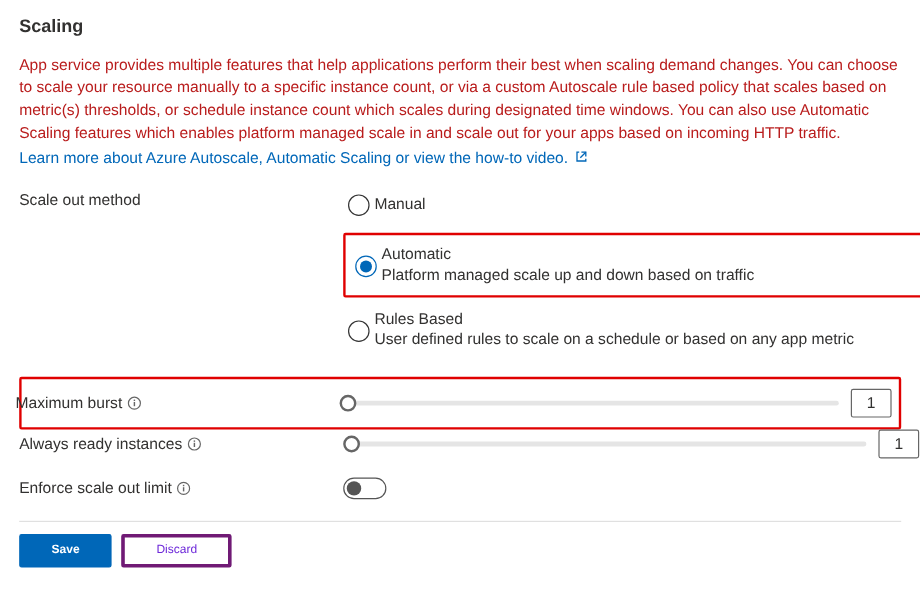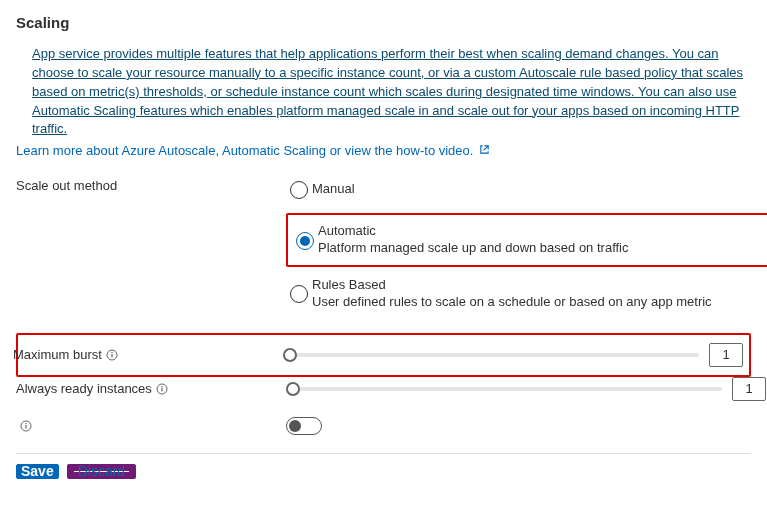--- a/index.html
+++ b/index.html
@@ -13,23 +13,22 @@
     background: #fff;
   }
   h2 {
     font-size: 15px;
     font-weight: 700;
     margin: 0 0 14px 0;
   }
   .intro {
     font-size: 13px;
     line-height: 1.45;
-    margin: 0 0 4px 16px;
-    color: #0c4a6e;
-    text-decoration: underline;
+    margin: 0 0 4px 0;
+    color: #b91c1c;
   }
   a.link {
     color: #0067b8;
     text-decoration: none;
   }
   .ext-icon {
     display: inline-block;
     vertical-align: text-top;
     margin-left: 2px;
   }
@@ -169,39 +168,39 @@
   .divider {
     border: none;
     border-top: 1px solid #e0e0e0;
     margin: 18px 0 10px 0;
   }
   .footer-buttons {
     display: flex;
     gap: 8px;
   }
   .btn {
-    height: 15px;
-    padding: 0 4px;
-    font-size: 14px;
+    height: 28px;
+    padding: 0 26px;
+    font-size: 10px;
     border-radius: 2px;
     cursor: pointer;
     display: inline-flex;
     align-items: center;
     justify-content: center;
   }
   .btn-primary {
     background: #0067b8;
     color: #fff;
     border: 1px solid #0067b8;
     font-weight: 600;
   }
   .btn-secondary {
     background: #fff;
-    color: #0369a1;
-    border: 7px solid #701a75;
+    color: #6d28d9;
+    border: 3px solid #701a75;
   }
   .plain-slider-row {
     display: flex;
     align-items: center;
   }
 </style>
 </head>
 <body>
 
 
@@ -295,20 +294,21 @@
         <div class="slider-thumb"></div>
       </div>
       <div class="num-input">1</div>
     </div>
   </div>
 </div>
 
 
 <div class="form-row" style="margin-top:16px; align-items:center;">
   <div class="label-col" style="padding-top:0;">
+    <span>Enforce scale out limit</span>
     <span class="info-icon">
       <svg width="12" height="12" viewBox="0 0 12 12">
           <circle cx="6" cy="6" r="5" fill="none" stroke="#666" stroke-width="1"></circle>
           <rect x="5.4" y="5" width="1.2" height="3.5" fill="#666"></rect>
           <rect x="5.4" y="3" width="1.2" height="1.2" fill="#666"></rect>
         </svg>
     </span>
   </div>
   <div class="control-col">
     <div class="toggle"></div>

